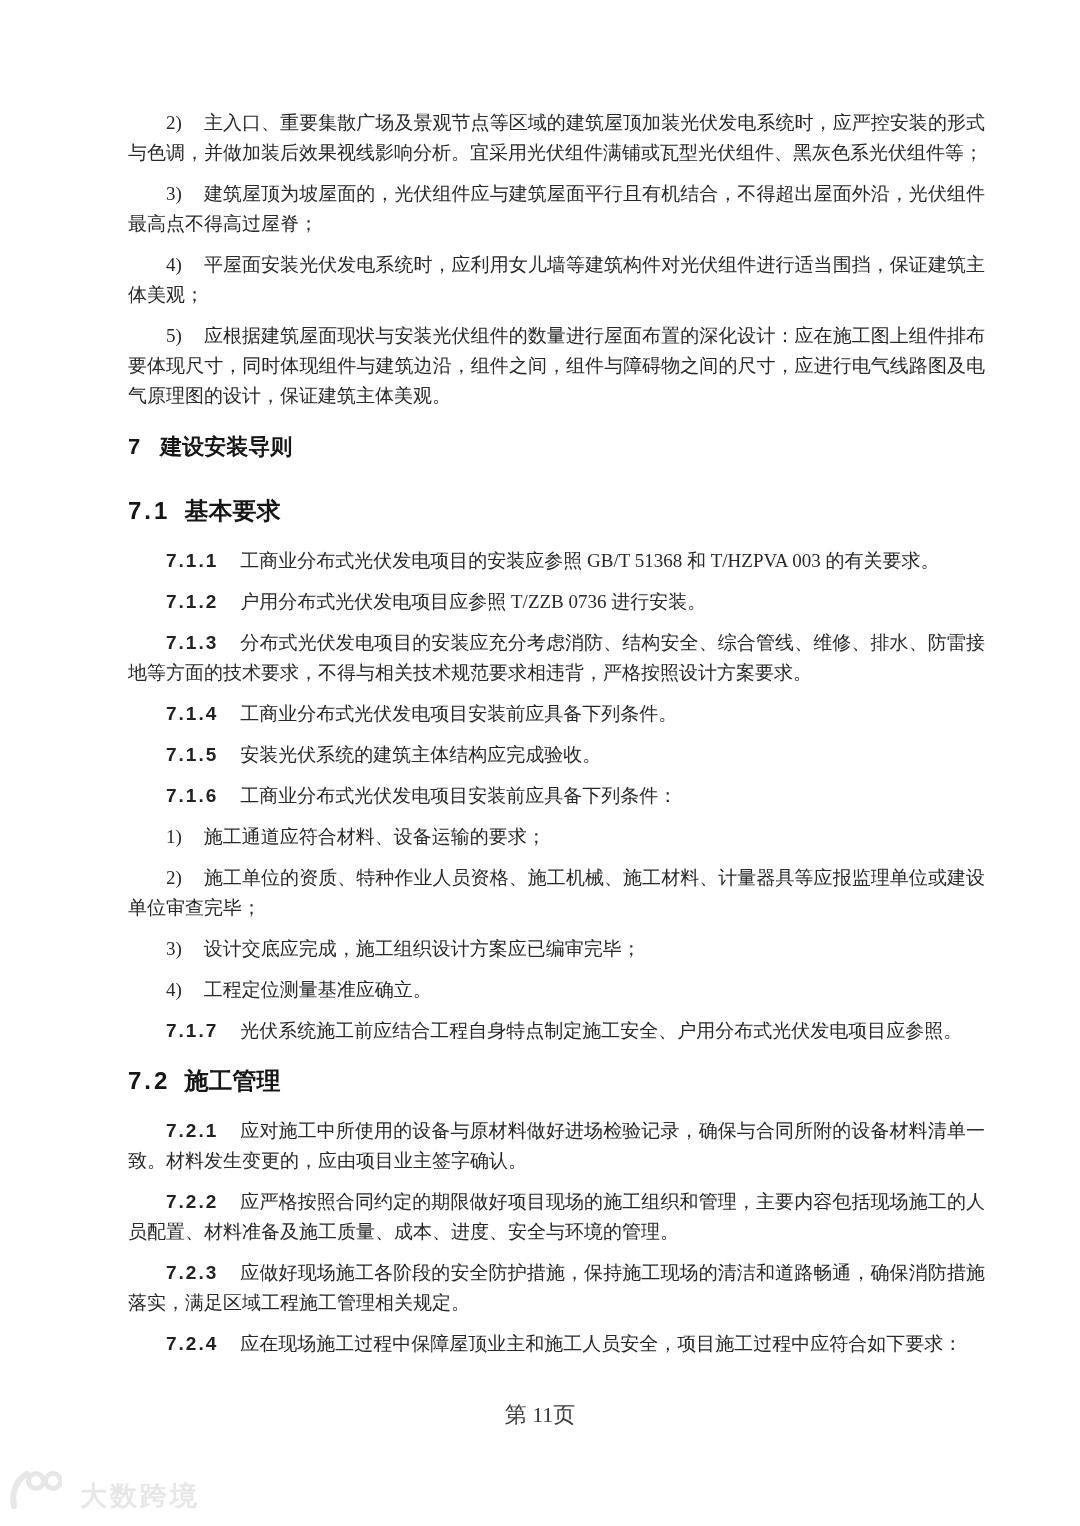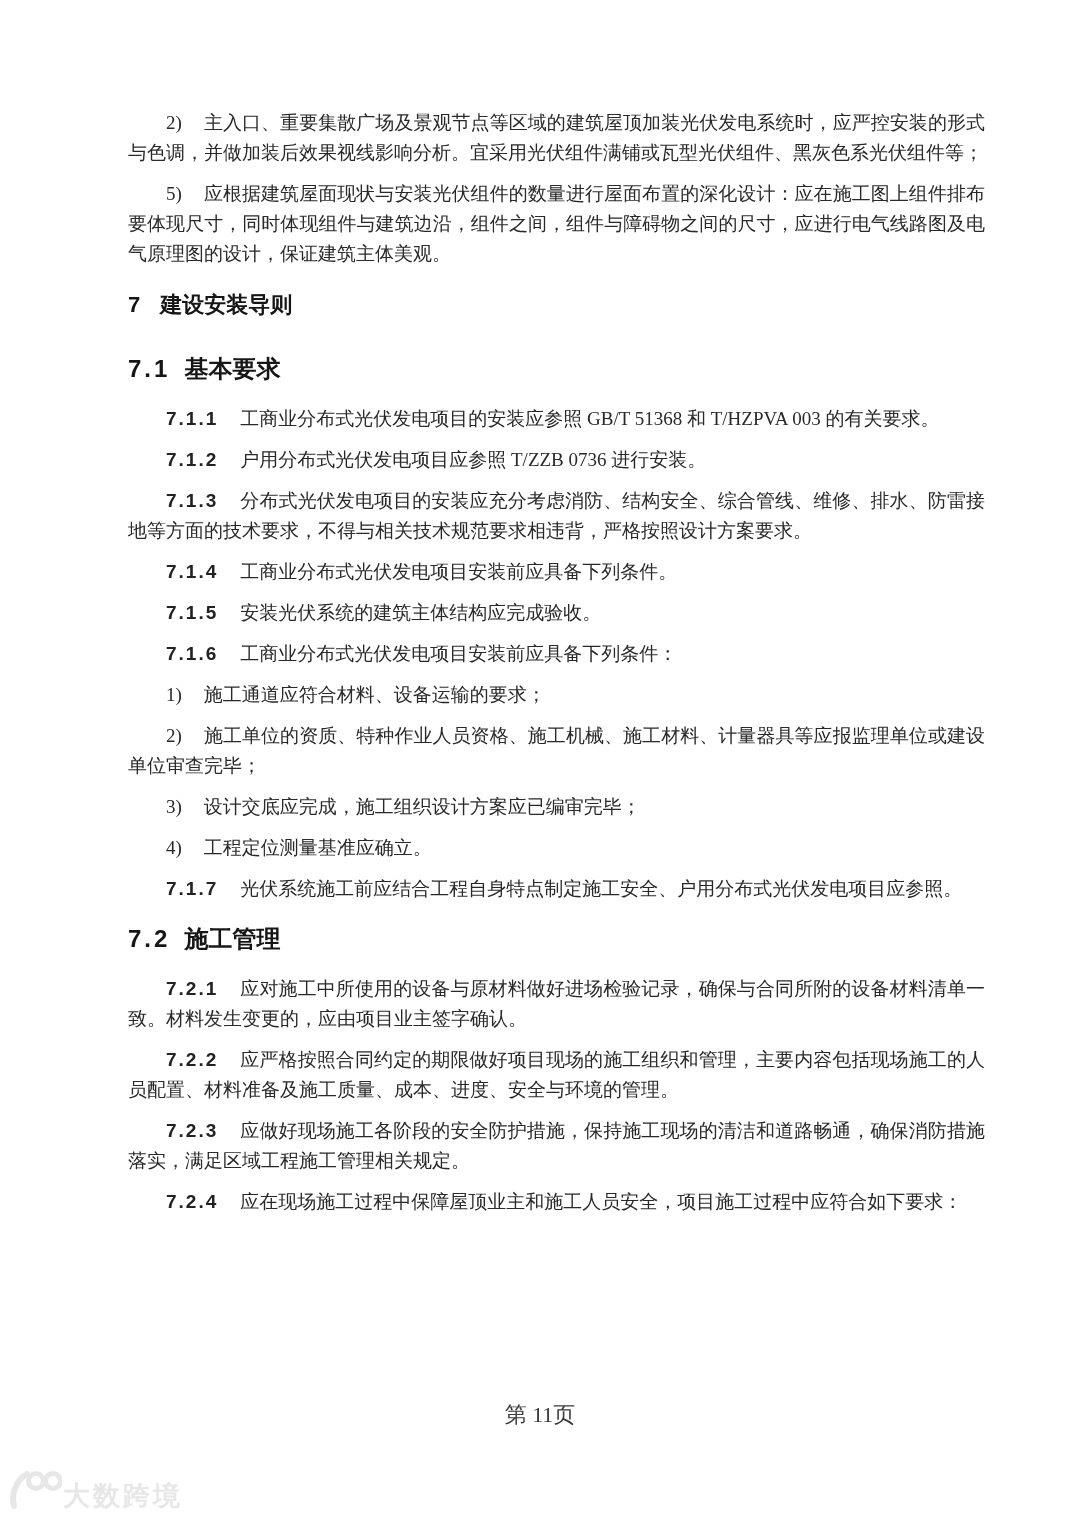--- a/index.html
+++ b/index.html
@@ -75,42 +75,44 @@
     font-size: 22px;
     color: #3a3a3a;
   }
   
   .watermark {
     position: absolute;
     left: 8px;
     top: 1468px;
     display: flex;
     align-items: flex-end;
-    gap: 1px;
+    gap: 18px;
     user-select: none;
   }
   .wm-text {
     font-family: "Liberation Sans", "DejaVu Sans", sans-serif;
     font-weight: 700;
     font-size: 27px;
     line-height: 27px;
     letter-spacing: 3px;
     color: #e7e7e7;
   }
   .wm-logo { display: block; }
 </style>
 </head>
 <body>
 
 <div class="page">
   <div class="doc">
 
     <p class="para item"><span class="inum">2)</span><span class="txt">主入口、重要集散广场及景观节点等区域的建筑屋顶加装光伏发电系统时，应严控安装的形式与色调，并做加装后效果视线影响分析。宜采用光伏组件满铺或瓦型光伏组件、黑灰色系光伏组件等；</span></p>
 
+    <p class="para item"><span class="inum">3)</span><span class="txt">建筑屋顶为坡屋面的，光伏组件应与建筑屋面平行且有机结合，不得超出屋面外沿，光伏组件最高点不得高过屋脊；</span></p>
 
+    <p class="para item"><span class="inum">4)</span><span class="txt">平屋面安装光伏发电系统时，应利用女儿墙等建筑构件对光伏组件进行适当围挡，保证建筑主体美观；</span></p>
 
     <p class="para item"><span class="inum">5)</span><span class="txt">应根据建筑屋面现状与安装光伏组件的数量进行屋面布置的深化设计：应在施工图上组件排布要体现尺寸，同时体现组件与建筑边沿，组件之间，组件与障碍物之间的尺寸，应进行电气线路图及电气原理图的设计，保证建筑主体美观。</span></p>
 
     <h2 class="h1"><span class="hnum">7</span><span class="htitle">建设安装导则</span></h2>
 
     <h3 class="h2"><span class="hnum">7.1</span><span class="htitle">基本要求</span></h3>
 
     <p class="para clause"><span class="cnum">7.1.1</span><span class="txt">工商业分布式光伏发电项目的安装应参照 GB/T 51368 和 T/HZPVA 003 的有关要求。</span></p>
 
     <p class="para clause"><span class="cnum">7.1.2</span><span class="txt">户用分布式光伏发电项目应参照 T/ZZB 0736 进行安装。</span></p>

